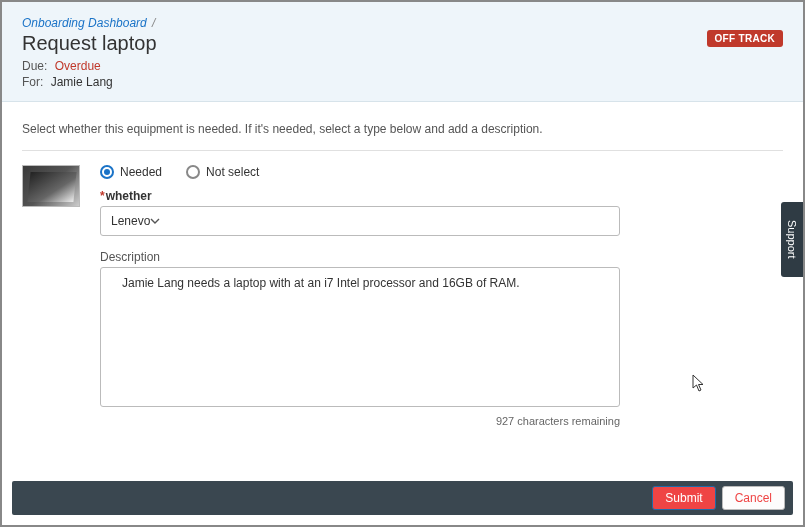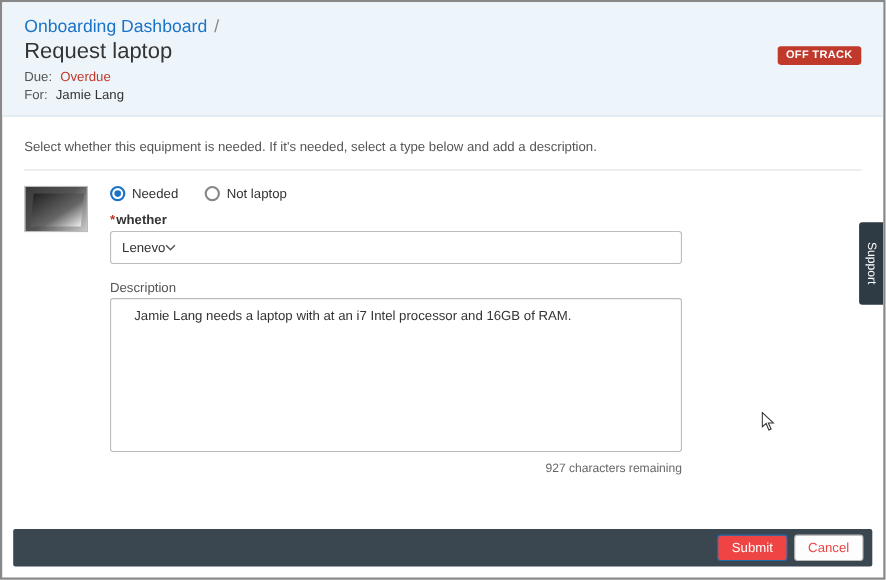--- a/index.html
+++ b/index.html
@@ -12,43 +12,44 @@
       position: relative;
       border: 2px solid #888;
     }
     .header {
       background: #eef5fa;
       padding: 14px 20px 10px 20px;
       border-bottom: 1px solid #d7e3ea;
       position: relative;
     }
     .breadcrumb {
-      font-size: 16px;
+      font-size: 12px;
       color: #1a73c7;
       margin-bottom: 2px;
+      font-style: italic;
     }
     .breadcrumb a { color: #1a73c7; text-decoration: none; }
     .breadcrumb .sep { color: #888; margin: 0 2px; }
     .title {
       font-size: 20px;
       color: #333;
       font-weight: 400;
       margin-bottom: 4px;
     }
     .meta-row {
       font-size: 12px;
       color: #555;
       margin-bottom: 2px;
     }
     .meta-label { color: #555; }
     .meta-value { color: #333; margin-left: 4px; }
     .overdue { color: #c0392b; margin-left: 4px; }
     .off-track {
       position: absolute;
-      top: 40px;
+      top: 28px;
       right: 20px;
       background: #c0392b;
       color: #fff;
       font-size: 10px;
       font-weight: bold;
       padding: 3px 8px;
       border-radius: 3px;
       letter-spacing: 0.3px;
     }
     .content {
@@ -251,21 +252,21 @@
     <div class="form-fields">
       <div class="radio-row">
         <label class="radio-item">
           <span class="radio-circle">
               <span class="radio-dot"></span>
             </span>
           <span>Needed</span>
         </label>
         <label class="radio-item">
           <span class="radio-circle unchecked"></span>
-          <span>Not laptop</span>
+          <span>Not select</span>
         </label>
       </div>
 
       <label class="field-label">
         <span class="req">*</span><span>whether</span>
       </label>
       <div class="select-wrap">
         <div class="select">
           <span>Lenevo</span>
           <span class="chevron">

